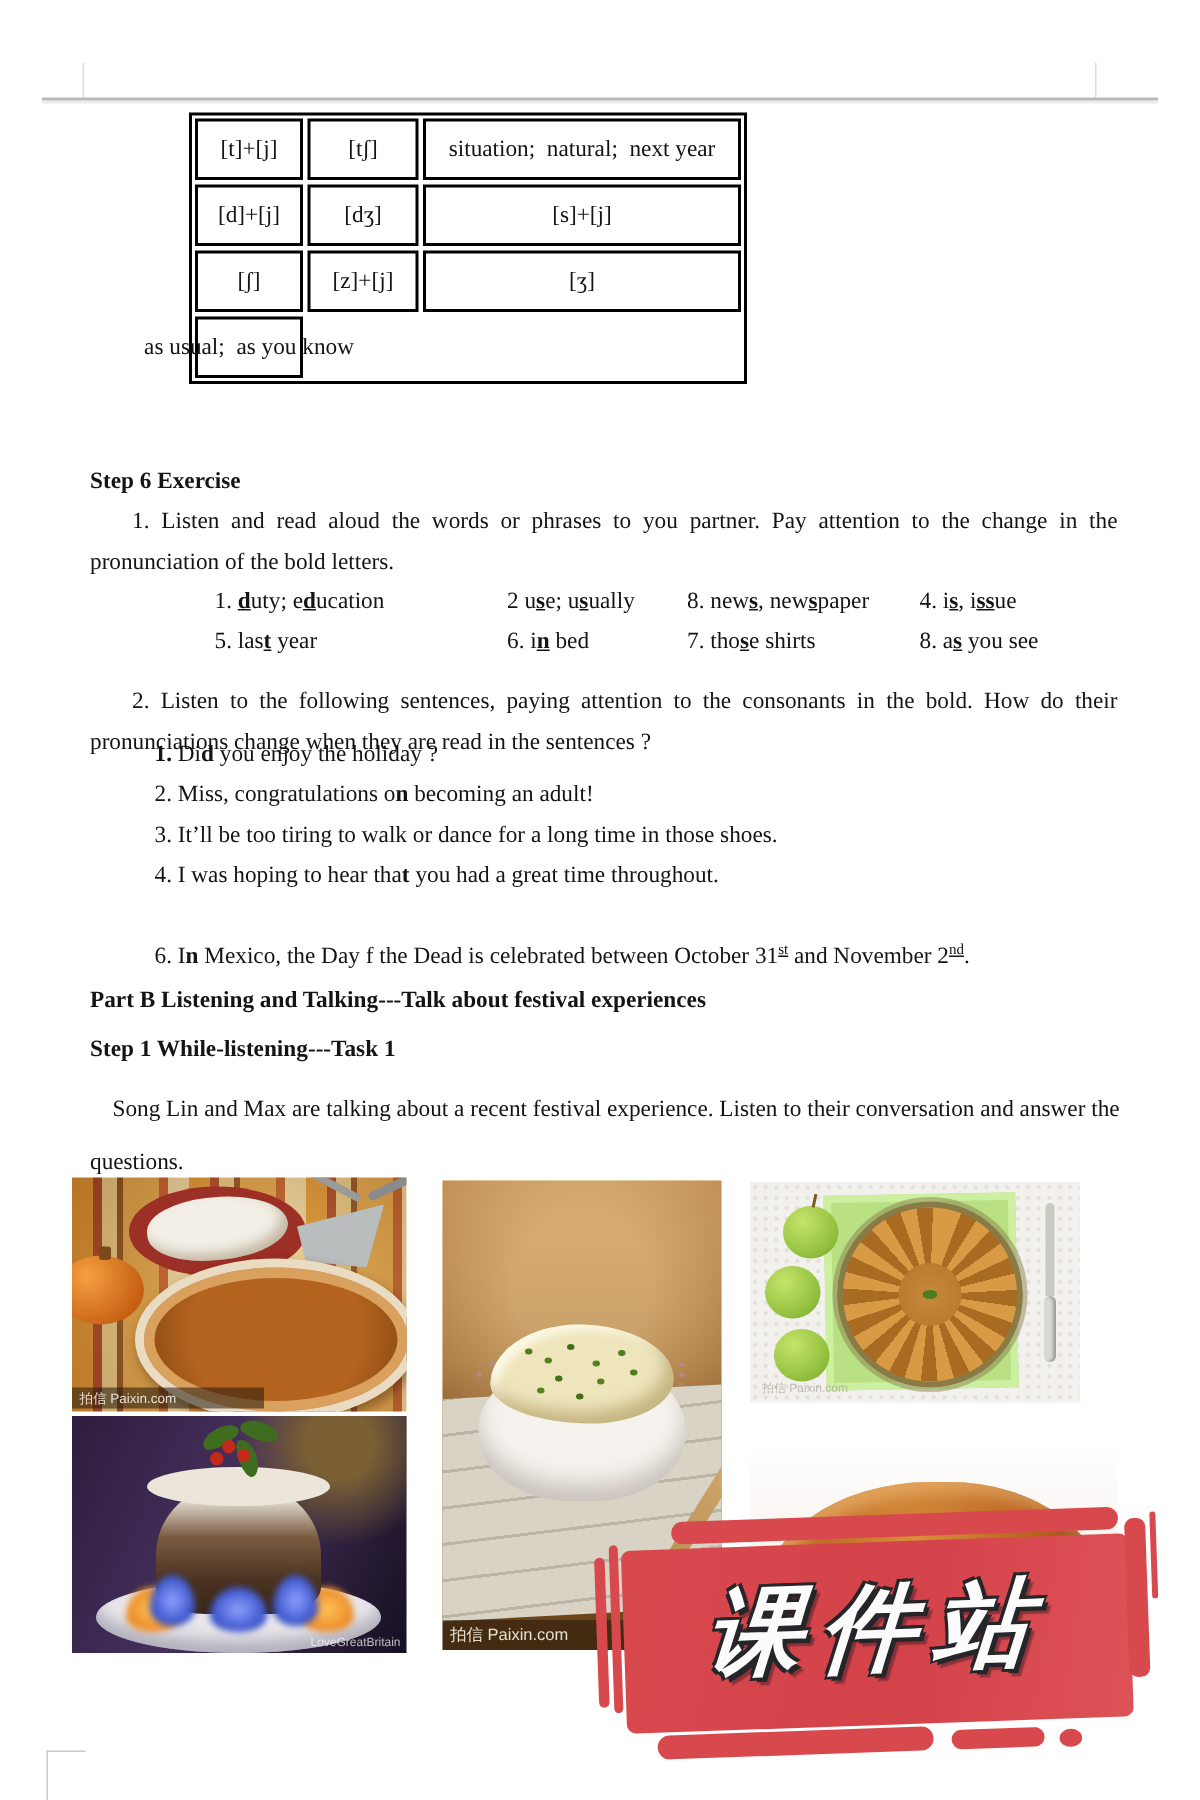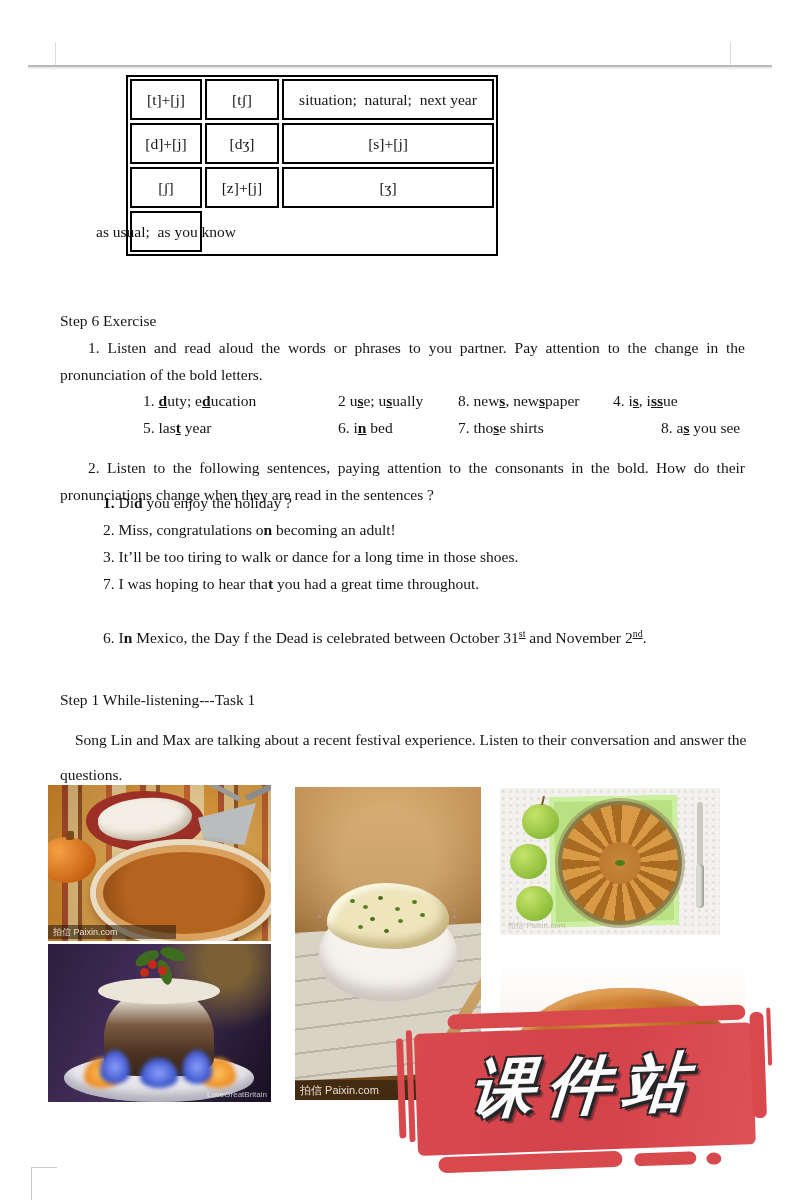--- a/index.html
+++ b/index.html
@@ -15,21 +15,21 @@
   .corner-v{left:31px;top:1167px;width:1px;height:40px;background:#c6cad2;}
 
   
   .ptable{left:126px;top:75px;width:364px;border:2px solid #000;background:#fff;padding:2px;
           display:grid;grid-template-columns:72px 74px 1fr;grid-auto-rows:41px;gap:3px;}
   .ptable .cell{border:2px solid #000;display:flex;align-items:center;justify-content:center;
           font-size:15.5px;white-space:pre;}
 
   
   .t{font-size:15.5px;}
-  .bold{font-weight:normal;}
+  .bold{font-weight:bold;}
   .para{text-align:justify;line-height:27px;}
   sup{font-size:10px;line-height:0;text-decoration:underline;}
   .witem{white-space:pre;}
 
   
   .photo{position:absolute;overflow:hidden;}
   .wm-bar{position:absolute;background:rgba(35,24,12,.55);color:#e6ddcf;font-family:"Liberation Sans",sans-serif;
           font-size:9px;line-height:14px;padding:0 5px;white-space:nowrap;}
 
   
@@ -165,30 +165,31 @@
   <div class="abs t bold" style="left:60px;top:312px;">Step 6 Exercise</div>
   <div class="abs t para" style="left:60px;top:334px;width:685px;text-indent:28px;">1. Listen and read aloud the words or phrases to you partner. Pay attention to the change in the pronunciation of the bold letters.</div>
 
   <div class="abs t witem" style="left:143px;top:392px;"><span>1. </span><span style="font-weight: bold; text-decoration: underline;">d</span><span>uty; e</span><span style="font-weight: bold; text-decoration: underline;">d</span><span>ucation</span></div>
   <div class="abs t witem" style="left:338px;top:392px;"><span>2 u</span><span style="font-weight: bold; text-decoration: underline;">s</span><span>e; u</span><span style="font-weight: bold; text-decoration: underline;">s</span><span>ually</span></div>
   <div class="abs t witem" style="left:458px;top:392px;"><span>8. new</span><span style="font-weight: bold; text-decoration: underline;">s</span><span>, new</span><span style="font-weight: bold; text-decoration: underline;">s</span><span>paper</span></div>
   <div class="abs t witem" style="left:613px;top:392px;"><span>4. i</span><span style="font-weight: bold; text-decoration: underline;">s</span><span>, i</span><span style="font-weight: bold; text-decoration: underline;">ss</span><span>ue</span></div>
   <div class="abs t witem" style="left:143px;top:419px;"><span>5. las</span><span style="font-weight: bold; text-decoration: underline;">t</span><span> year</span></div>
   <div class="abs t witem" style="left:338px;top:419px;"><span>6. i</span><span style="font-weight: bold; text-decoration: underline;">n</span><span> bed</span></div>
   <div class="abs t witem" style="left:458px;top:419px;"><span>7. tho</span><span style="font-weight: bold; text-decoration: underline;">s</span><span>e shirts</span></div>
-  <div class="abs t witem" style="left:613px;top:419px;margin-left:48px;"><span>8. a</span><span style="font-weight: bold; text-decoration: underline;">s</span><span> you see</span></div>
+  <div class="abs t witem" style="left:613px;top:419px;"><span>8. a</span><span style="font-weight: bold; text-decoration: underline;">s</span><span> you see</span></div>
 
   <div class="abs t para" style="left:60px;top:454px;width:685px;text-indent:28px;">2. Listen to the following sentences, paying attention to the consonants in the bold. How do their pronunciations change when they are read in the sentences ?</div>
 
   <div class="abs t" style="left:103px;top:494px;"><span style="font-weight: bold;">1. </span><span>Di</span><span style="font-weight: bold;">d</span><span> you enjoy the holiday ?</span></div>
   <div class="abs t" style="left:103px;top:521px;"><span>2. Miss, congratulations o</span><span style="font-weight: bold;">n</span><span> becoming an adult!</span></div>
   <div class="abs t" style="left:103px;top:548px;"><span>3. It’ll be too tiring to walk or dance for a long time in those shoes.</span></div>
-  <div class="abs t" style="left:103px;top:575px;"><span>7. I was hoping to hear tha</span><span style="font-weight: bold;">t</span><span> you had a great time throughout.</span></div>
+  <div class="abs t" style="left:103px;top:575px;"><span>4. I was hoping to hear tha</span><span style="font-weight: bold;">t</span><span> you had a great time throughout.</span></div>
   <div class="abs t" style="left:103px;top:629px;"><span>6. I</span><span style="font-weight: bold;">n</span><span> Mexico, the Day f the Dead is celebrated between October 31</span><sup>st</sup><span> and November 2</span><sup>nd</sup><span>.</span></div>
 
+  <div class="abs t bold" style="left:60px;top:658px;">Part B Listening and Talking---Talk about festival experiences</div>
   <div class="abs t bold" style="left:60px;top:691px;">Step 1 While-listening---Task 1</div>
   <div class="abs t" style="left:60px;top:722px;width:690px;line-height:35px;text-indent:15px;">Song Lin and Max are talking about a recent festival experience. Listen to their conversation and answer the questions.</div>
 
   <div class="photo" id="pie">
     <div class="shade"></div>
     <div class="cream-bowl">
       <div class="cream"></div>
     </div>
     <div class="cream-spoon"></div>
     <div class="pumpkin"></div>

